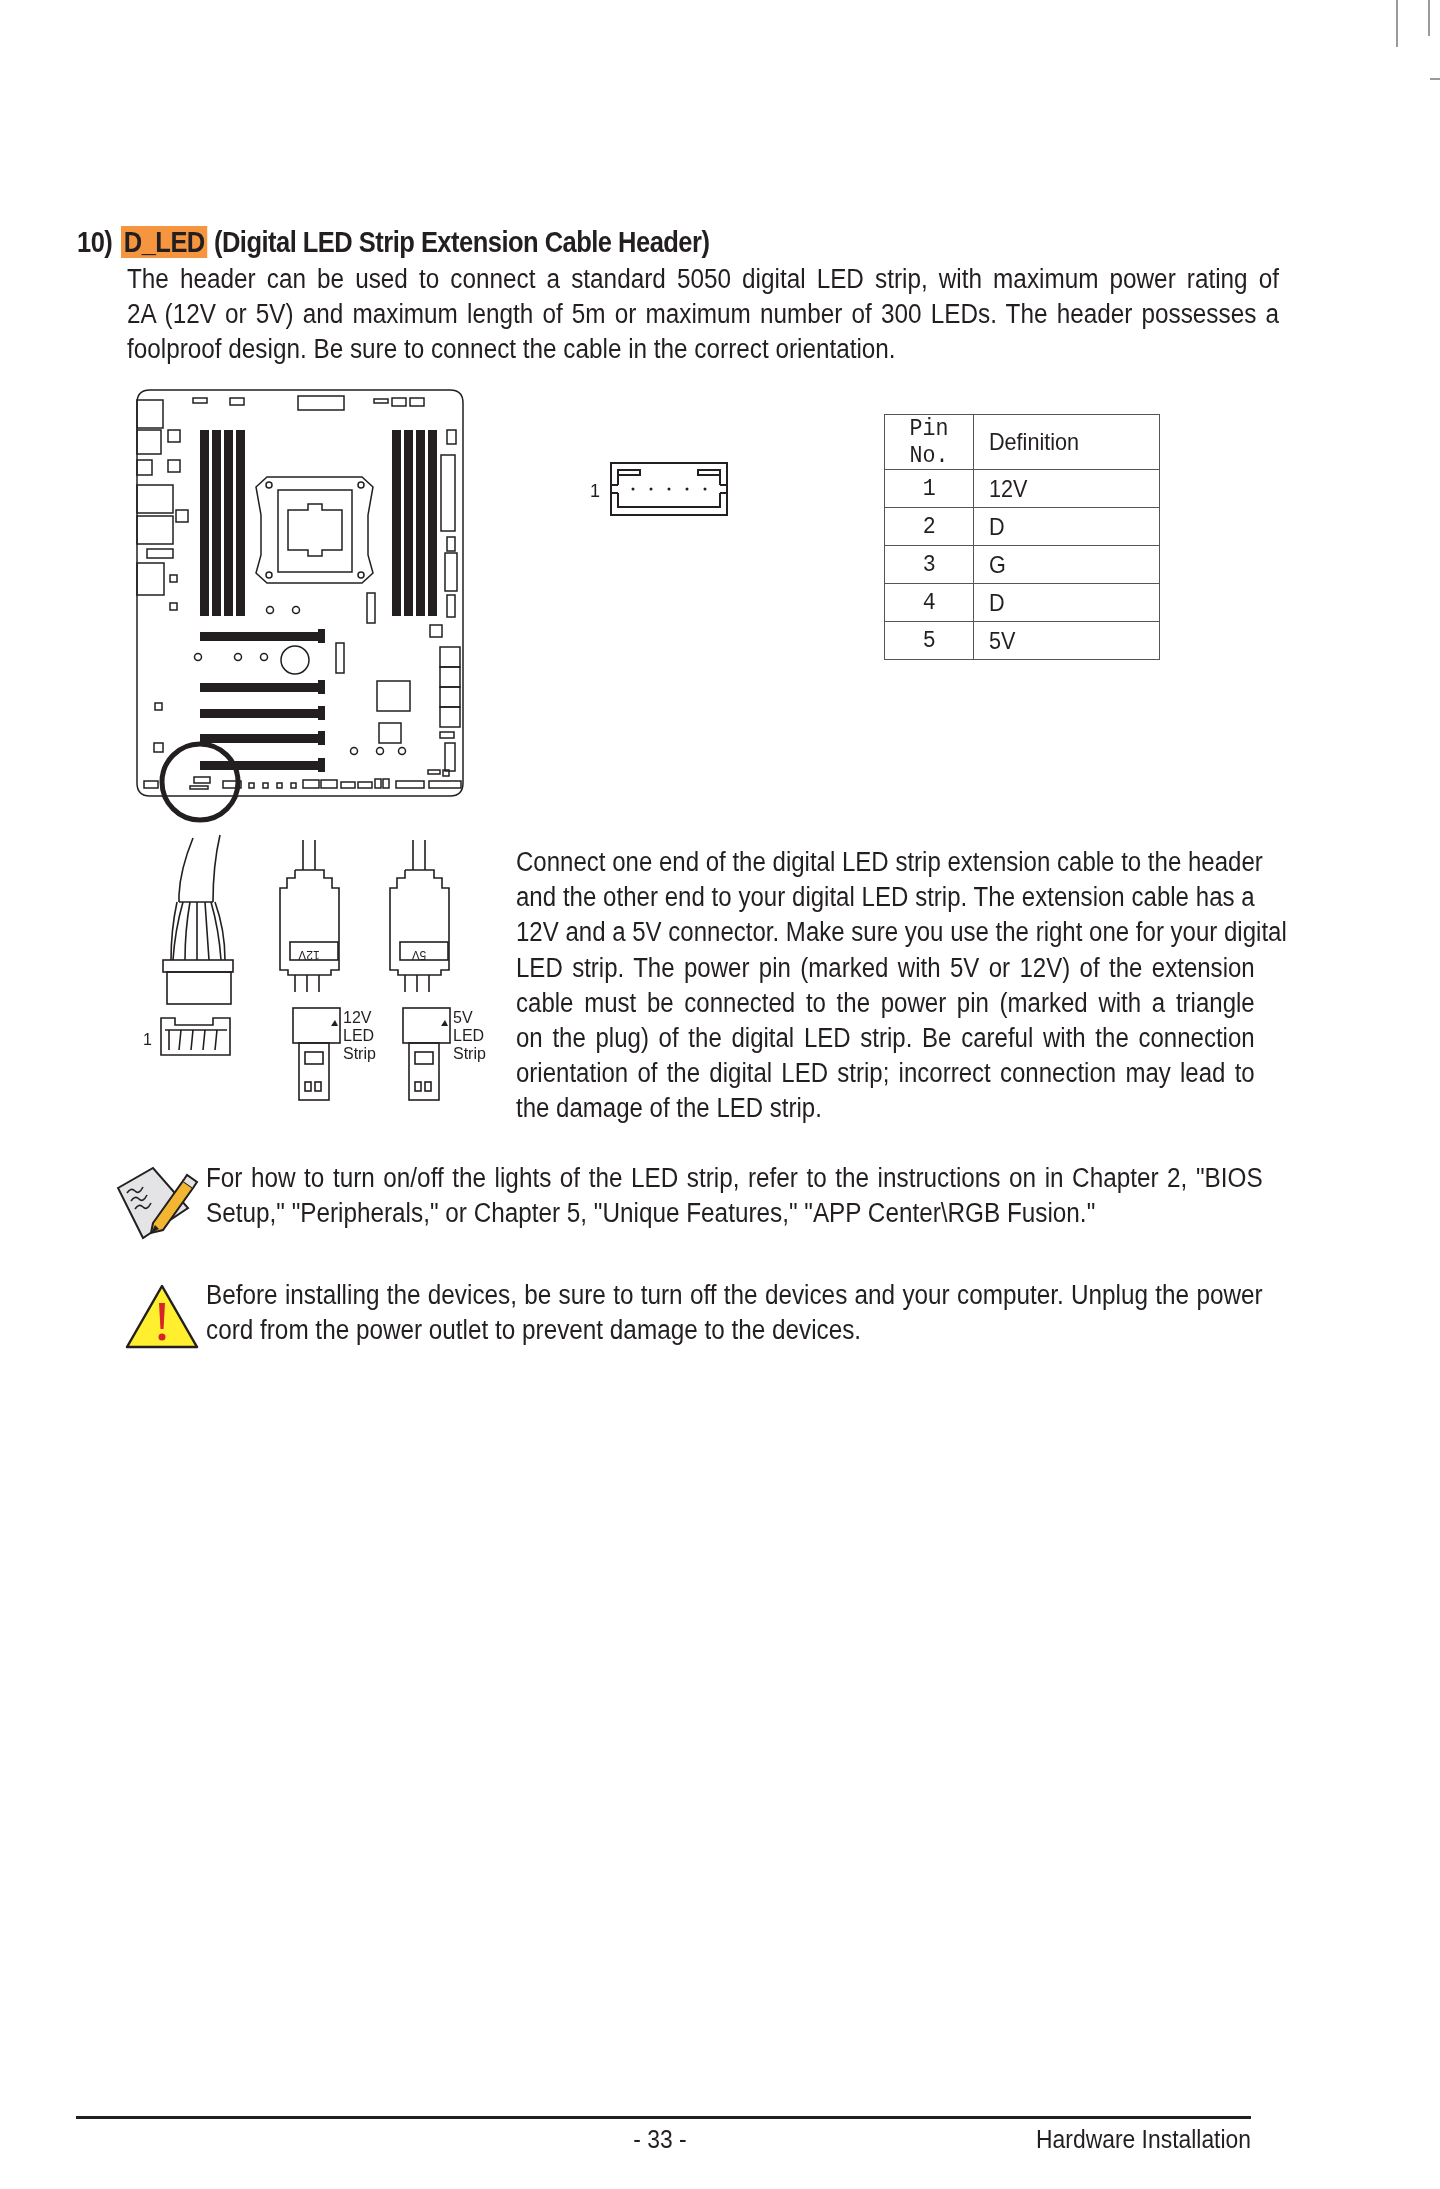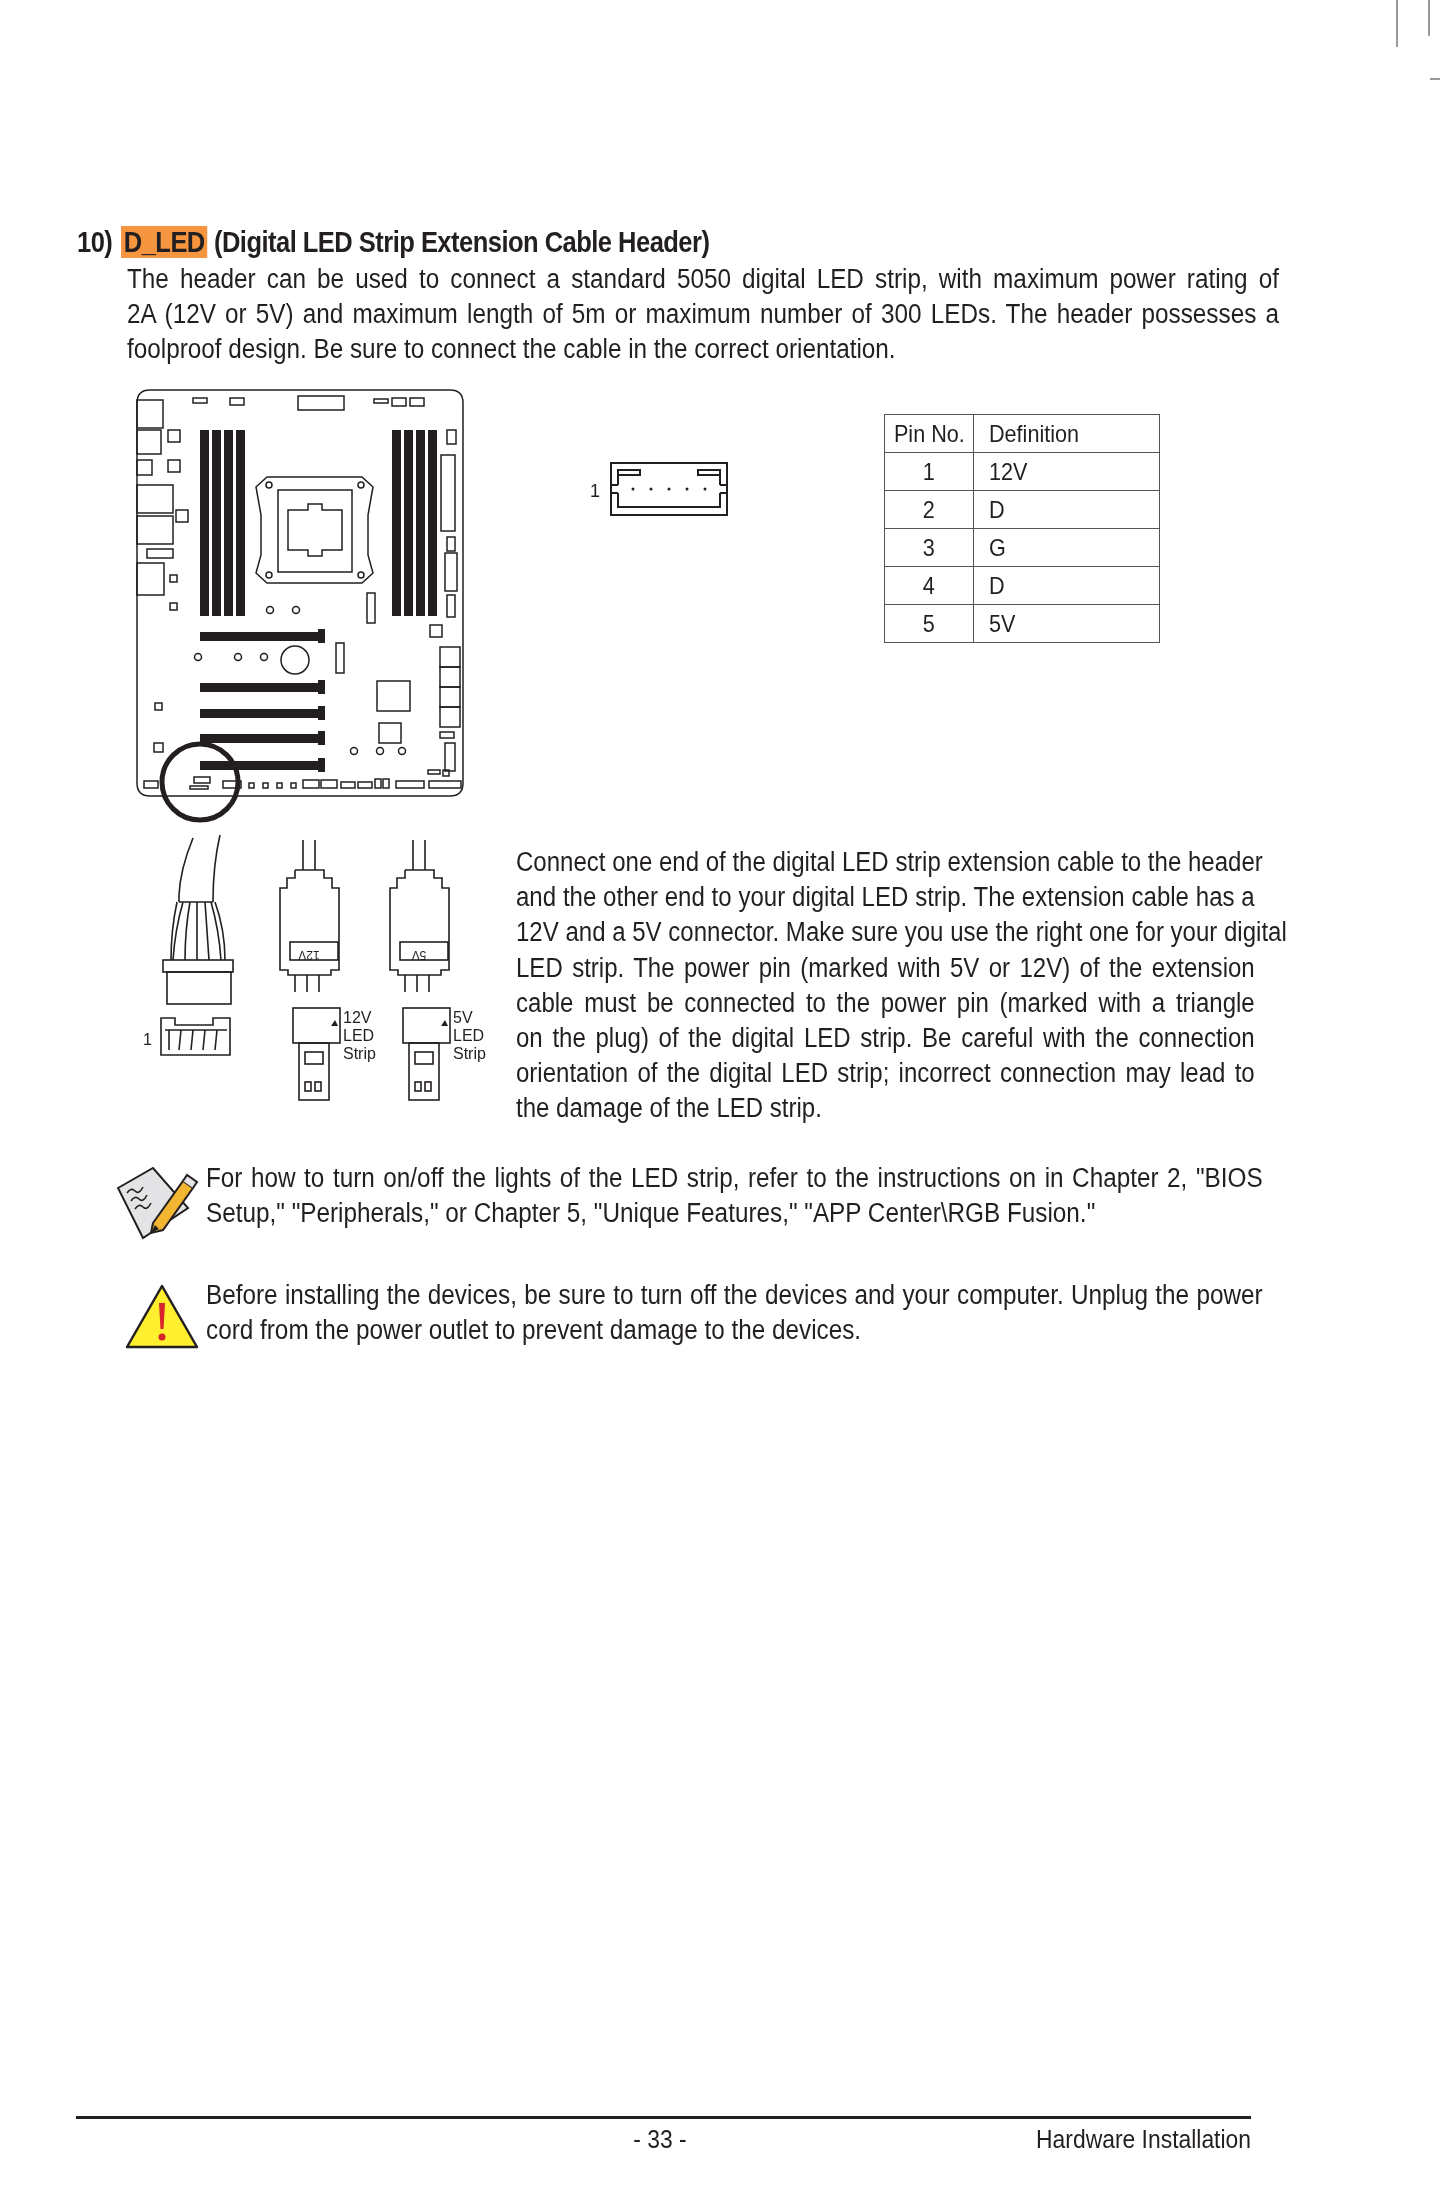--- a/index.html
+++ b/index.html
@@ -14,21 +14,21 @@
   .heading .hl { background:#f5953f; padding:0 3px; }
 
   .intro { left:127px; top:262px; width:1383px; font-size:27px; line-height:35px;
            transform:scaleX(0.9); transform-origin:left top; text-align:justify; }
   .intro .line { display:block; text-align-last:justify; white-space:nowrap; }
   .intro .line.last { text-align-last:left; }
 
   table.pins { position:absolute; left:884px; top:414px; border-collapse:collapse;
                font-size:24px; }
   table.pins td { border:1.5px solid #555; height:37px; padding:0; }
-  table.pins td.c1 { width:88px; text-align:center; }
+  table.pins td.c1 { width:88px; text-align:center;font-family:Liberation Mono, monospace; }
   table.pins td.c2 { width:170px; padding-left:15px;text-decoration:underline; }
   table.pins .inner { display:inline-block; transform:scaleX(0.9); transform-origin:left center; }
   table.pins td.c1 .inner { transform-origin:center center; }
 
   .desc { left:516px; top:845px; width:830px; font-size:27px; line-height:35.2px;
           transform:scaleX(0.89); transform-origin:left top; }
   .desc .line { display:block; text-align:justify; text-align-last:justify; white-space:nowrap; }
   .desc .line.last { text-align-last:left; }
 
   .note { font-size:27px; line-height:35px; transform:scaleX(0.9); transform-origin:left top; }

